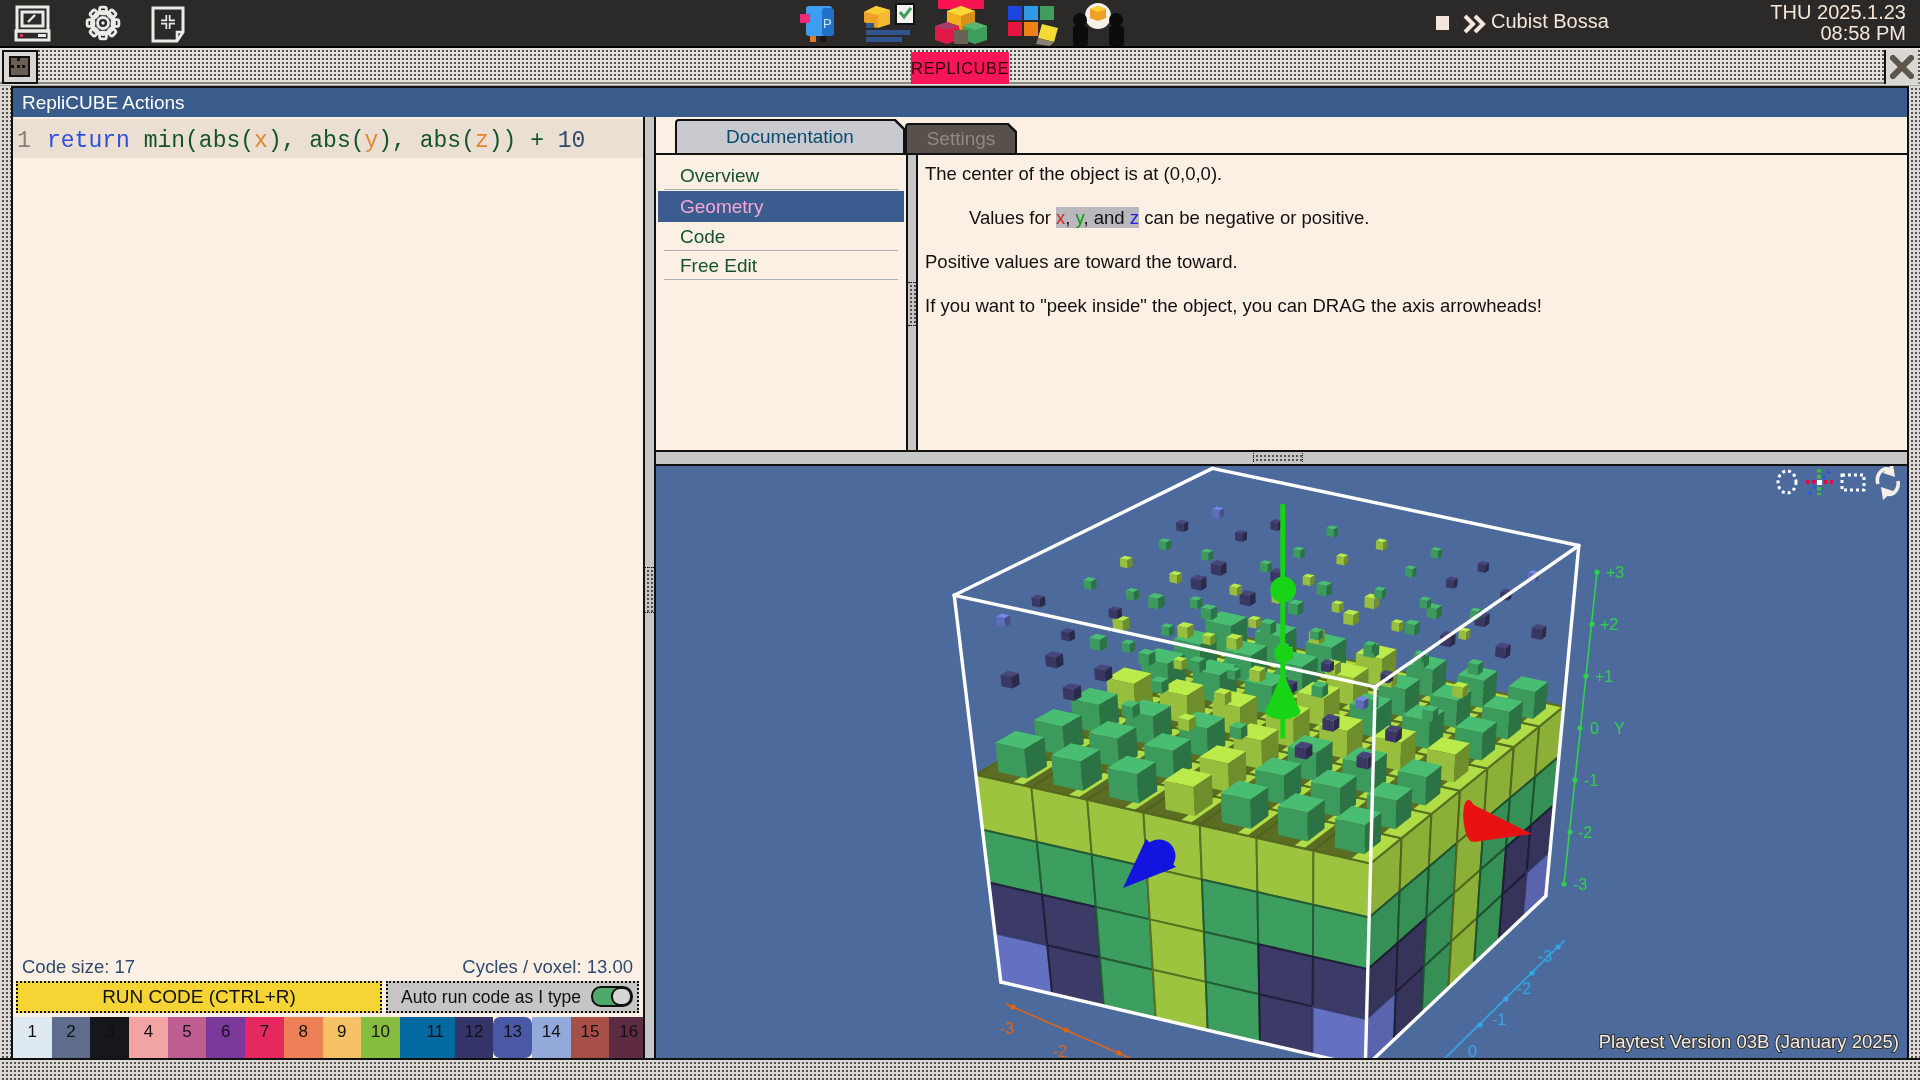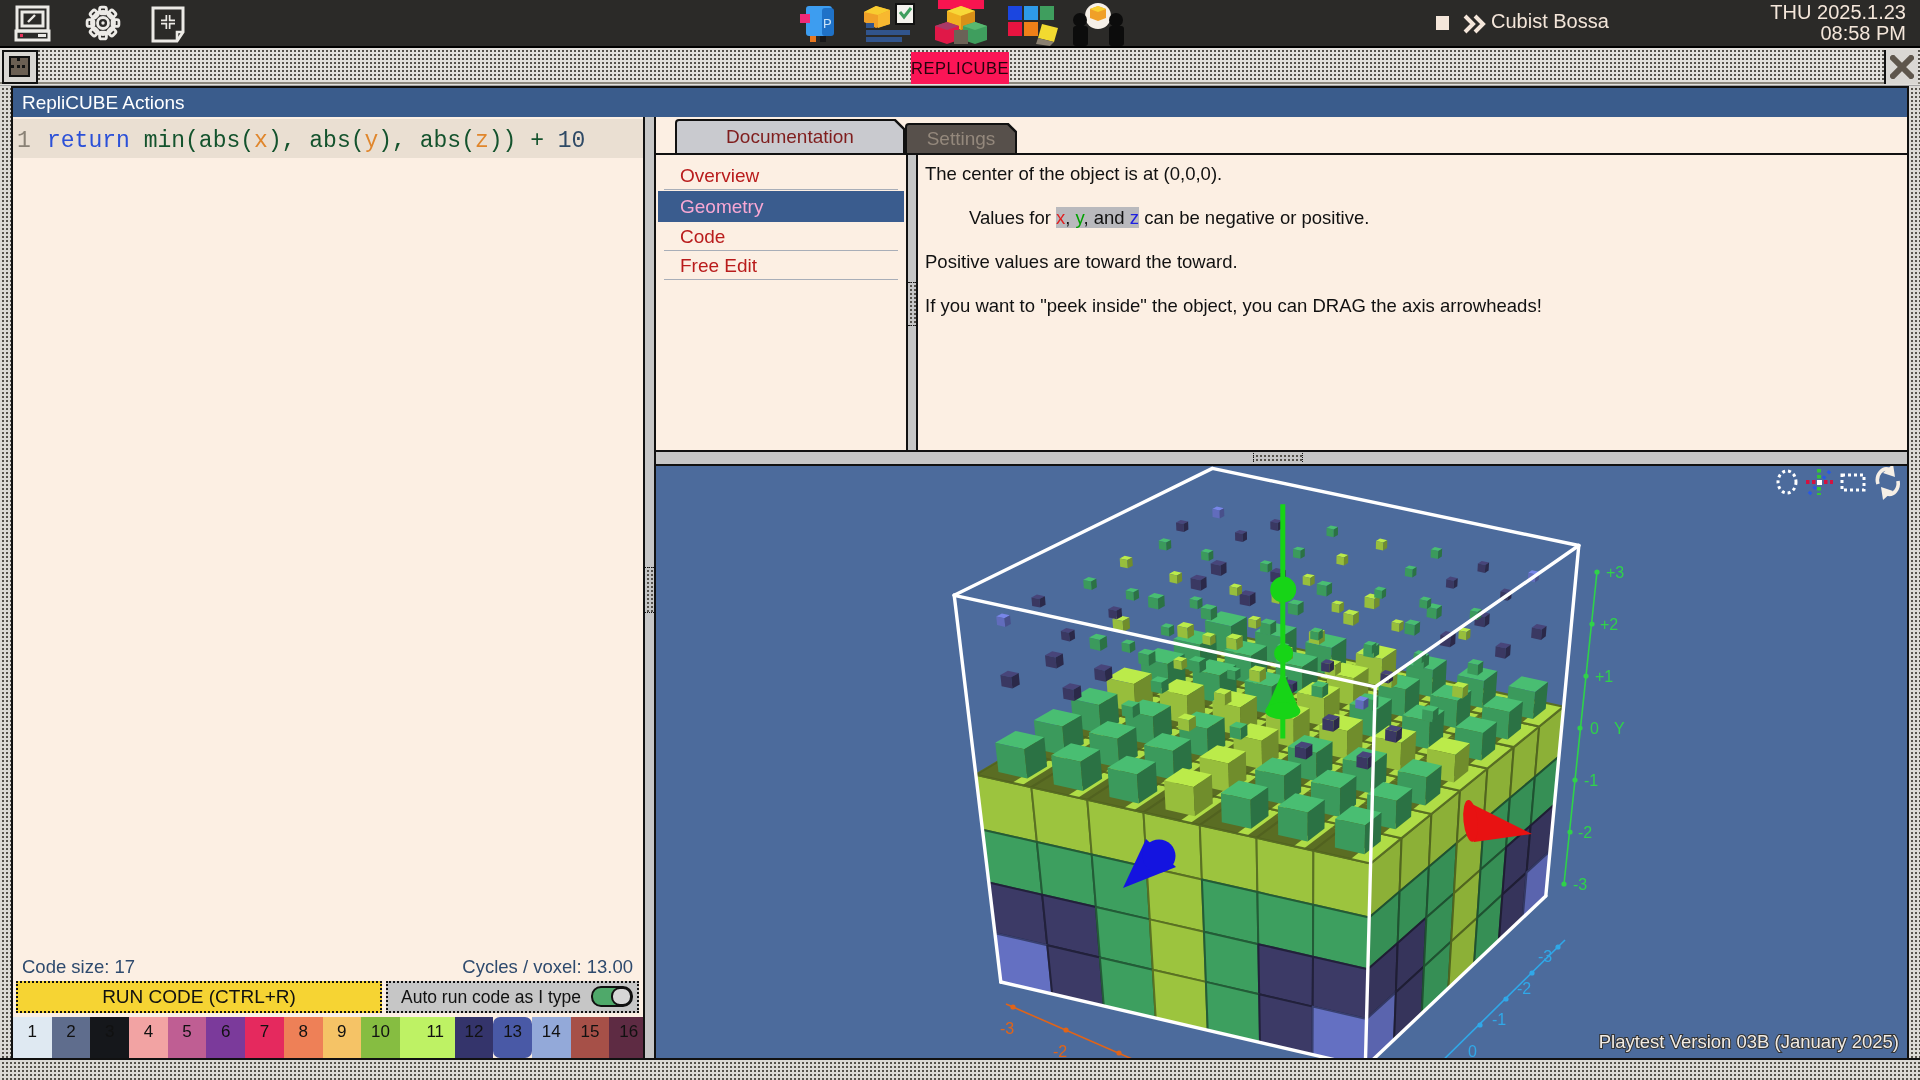--- a/index.html
+++ b/index.html
@@ -30,25 +30,25 @@
 #autobox{position:absolute;left:373px;top:864px;width:253px;height:32px;background:#c6c6c6;border:2px dotted #111;color:#111;font-size:17.5px;line-height:28px;padding-left:13px;}
 #toggle{position:absolute;right:4px;top:3px;width:42px;height:21px;background:#4fa96a;border:2px solid #111;border-radius:10px;}
 #toggle .knob{position:absolute;right:-1px;top:-1px;width:21px;height:19px;background:#d6d6d6;border:2px solid #111;border-radius:9px;}
 #palette{position:absolute;left:0;top:900px;width:635px;height:41px;display:flex;}
 #palette div{flex:1;color:#111;font-size:17px;text-align:center;padding-top:5px;}
 
 #vdivider{position:absolute;left:643px;top:117px;width:13px;height:941px;background:#c6c6c6;border-left:2px solid #111;border-right:2px solid #111;}
 #vhandle{position:absolute;left:0px;top:450px;width:9px;height:46px;border-top:1.5px dotted #111;border-bottom:1.5px dotted #111;}
 
 #docs{position:absolute;left:656px;top:117px;width:1251px;height:349px;background:#fcefe3;}
-#tabdoc{position:absolute;left:19px;top:2px;width:230px;height:34px;background:#c9cacf;border:2px solid #111;border-bottom:none;font-size:19px;text-align:center;line-height:31px;color:#7f1d1d;border-radius:4px 0 0 0;}
+#tabdoc{position:absolute;left:19px;top:2px;width:230px;height:34px;background:#c9cacf;border:2px solid #111;border-bottom:none;font-size:19px;text-align:center;line-height:31px;color:#0c4a6e;border-radius:4px 0 0 0;}
 #tabset{position:absolute;left:249px;top:6px;width:112px;height:30px;background:#57504b;border:2px solid #111;border-bottom:none;font-size:19px;text-align:center;line-height:27px;color:#94887c;border-radius:4px 0 0 0;}
 #docbody{position:absolute;left:0;top:36px;width:1251px;height:297px;border-top:2px solid #111;}
 #nav{position:absolute;left:0;top:0;width:250px;height:297px;}
-.navitem{position:absolute;left:8px;width:234px;height:29px;font-size:19px;line-height:29px;padding-left:16px;border-bottom:1px solid #a8aeb8;color:#b91c1c;}
+.navitem{position:absolute;left:8px;width:234px;height:29px;font-size:19px;line-height:29px;padding-left:16px;border-bottom:1px solid #a8aeb8;color:#14532d;}
 #navsel{position:absolute;left:2px;top:36px;width:246px;height:31px;background:#3a5c8e;color:#f9a8d4;font-size:19px;line-height:31px;padding-left:22px;}
 #navdiv{position:absolute;left:250px;top:0;width:12px;height:297px;background:#c6c6c6;border-left:2px solid #111;border-right:2px solid #111;}
 #navhandle{position:absolute;left:0px;top:127px;width:8px;height:44px;border-top:1.5px dotted #111;border-bottom:1.5px dotted #111;}
 #doccontent{position:absolute;left:262px;top:0;width:989px;height:297px;font-size:18.5px;color:#111;}
 .dline{position:absolute;left:7px;white-space:pre;}
 .hl{background:#b9b9bd;}
 .rx{color:#e02020;}.gy{color:#00a100;}.bz{color:#2020e0;}
 
 #hdivider{position:absolute;left:656px;top:450px;width:1251px;height:16px;background:#c6c6c6;border-top:2px solid #111;border-bottom:2px solid #111;}
 #hhandle{position:absolute;left:597px;top:1px;width:50px;height:9px;border-left:1.5px dotted #111;border-right:1.5px dotted #111;}
@@ -191,21 +191,21 @@
       <div style="background:#dfe9f2;">1</div>
       <div style="background:#5f6d8d;">2</div>
       <div style="background:#15171b;">3</div>
       <div style="background:#f2a3a3;">4</div>
       <div style="background:#bf5e93;">5</div>
       <div style="background:#7b3a9b;">6</div>
       <div style="background:#e5295e;">7</div>
       <div style="background:#ee8057;">8</div>
       <div style="background:#f5c366;">9</div>
       <div style="background:#86bd41;">10</div>
-      <div style="background:#bef264;padding-left:16px;">11</div>
+      <div style="background:#0369a1;padding-left:16px;">11</div>
       <div style="background:#34346b;">12</div>
       <div style="background:#4959a6;border-radius:7px;">13</div>
       <div style="background:#93a9d9;">14</div>
       <div style="background:#a65048;">15</div>
       <div style="background:#5e2b43;">16</div>
     </div>
 </div>
 <div id="vdivider">
     <div id="vhandle" class="dots"></div>
   </div>

